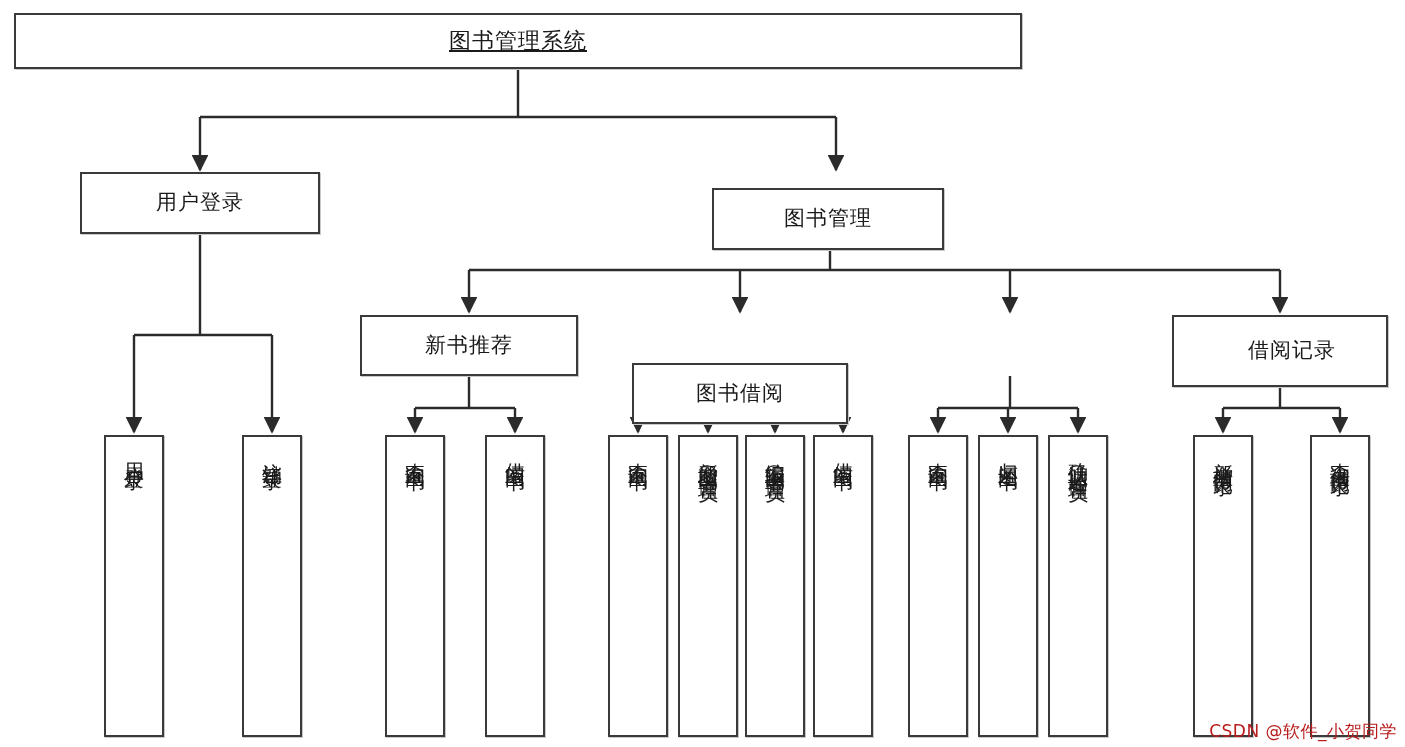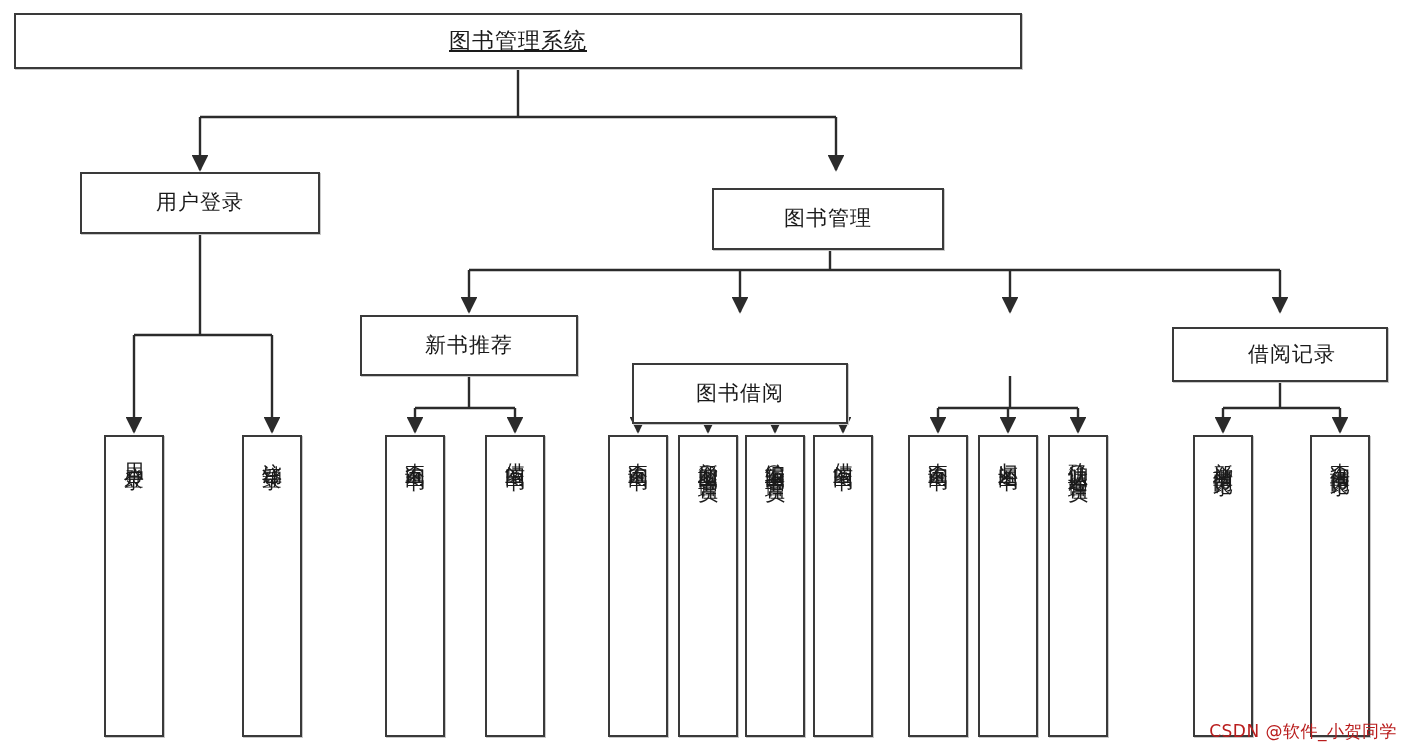--- a/index.html
+++ b/index.html
@@ -138,21 +138,21 @@
   <div class="node horiz" style="left:712px; top:172px; width:232px; height:62px;margin-top:16px;">
     <span>图书管理</span>
   </div>
 
   <div class="node horiz" style="left:360px; top:315px; width:218px; height:61px;align-items:center;">
     <span>新书推荐</span>
   </div>
   <div class="node horiz" style="left:632px; top:315px; width:216px; height:61px;margin-top:48px;">
     <span>图书借阅</span>
   </div>
-  <div class="node horiz" style="left:1172px; top:327px; width:216px; height:55px;padding-left:24px;">
+  <div class="node horiz" style="left:1172px; top:315px; width:216px; height:72px;padding-left:24px;">
     <span>借阅记录</span>
   </div>
 
   <div class="node vert" style="left:104px; top:435px; width:60px; height:302px;">
     <span class="vtext">用户登录</span>
   </div>
   <div class="node vert" style="left:242px; top:435px; width:60px; height:302px;">
     <span class="vtext">注销登录</span>
   </div>
 

